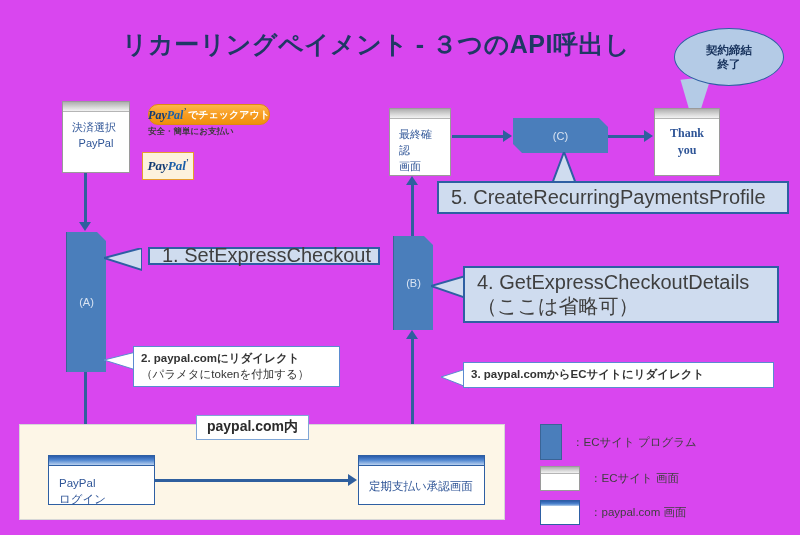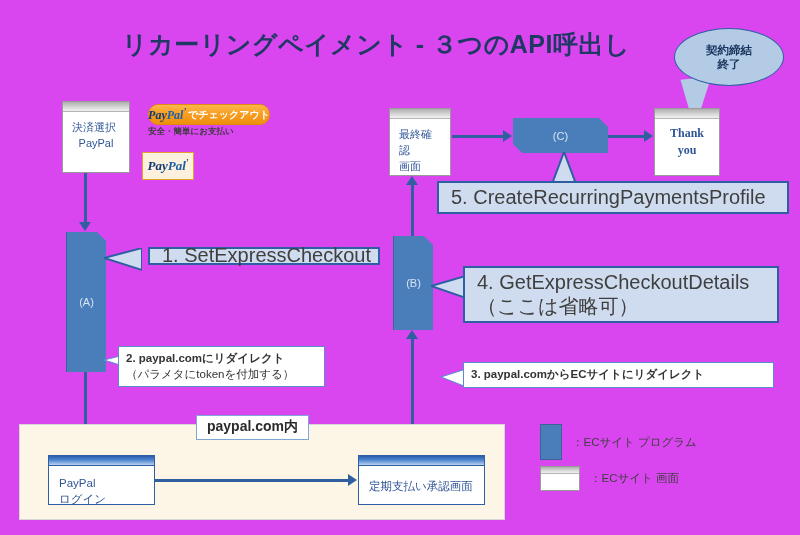--- a/index.html
+++ b/index.html
@@ -273,21 +273,21 @@
   </svg>
 
   <div class="abs callout callout-big" style="left:136px; top:247px; width:232px; height:18px;margin-left:12px;">
     <span class="txt">1. SetExpressCheckout</span>
   </div>
 
   <svg class="abs" style="left:104px; top:352px; width:32px; height:24px;">
     <polygon points="0,8 32,0 32,18" fill="#ffffff" stroke="#5b8bd0" stroke-width="1"></polygon>
   </svg>
 
-  <div class="abs note" style="left:118px; top:346px; width:207px;">
+  <div class="abs note" style="left:133px; top:346px; width:207px;">
     <div class="l1">2. paypal.comにリダイレクト</div>
     <div class="l2">（パラメタにtokenを付加する）</div>
   </div>
 
   <div class="abs vline" style="left:84px; top:372px; width:3px; height:83px;"></div>
   <div class="abs arrowdown" style="left:79px; top:454px;"></div>
 
   <div class="abs ecscreen" style="left:389px; top:108px; width:62px; height:68px;">
     <div class="bar"></div>
     <div class="body">
@@ -376,14 +376,20 @@
       <div class="bar"></div>
     </div>
     <div class="legtext">：ECサイト 画面</div>
   </div>
 
   <div class="abs legrow" style="left:540px; top:424px;">
     <div class="legswatch-proc"></div>
     <div class="legtext">：ECサイト プログラム</div>
   </div>
 
+  <div class="abs legrow" style="left:540px; top:500px;">
+    <div class="legswatch-pp">
+      <div class="bar"></div>
+    </div>
+    <div class="legtext">：paypal.com 画面</div>
+  </div>
 
 </div>
 
 </body></html>

